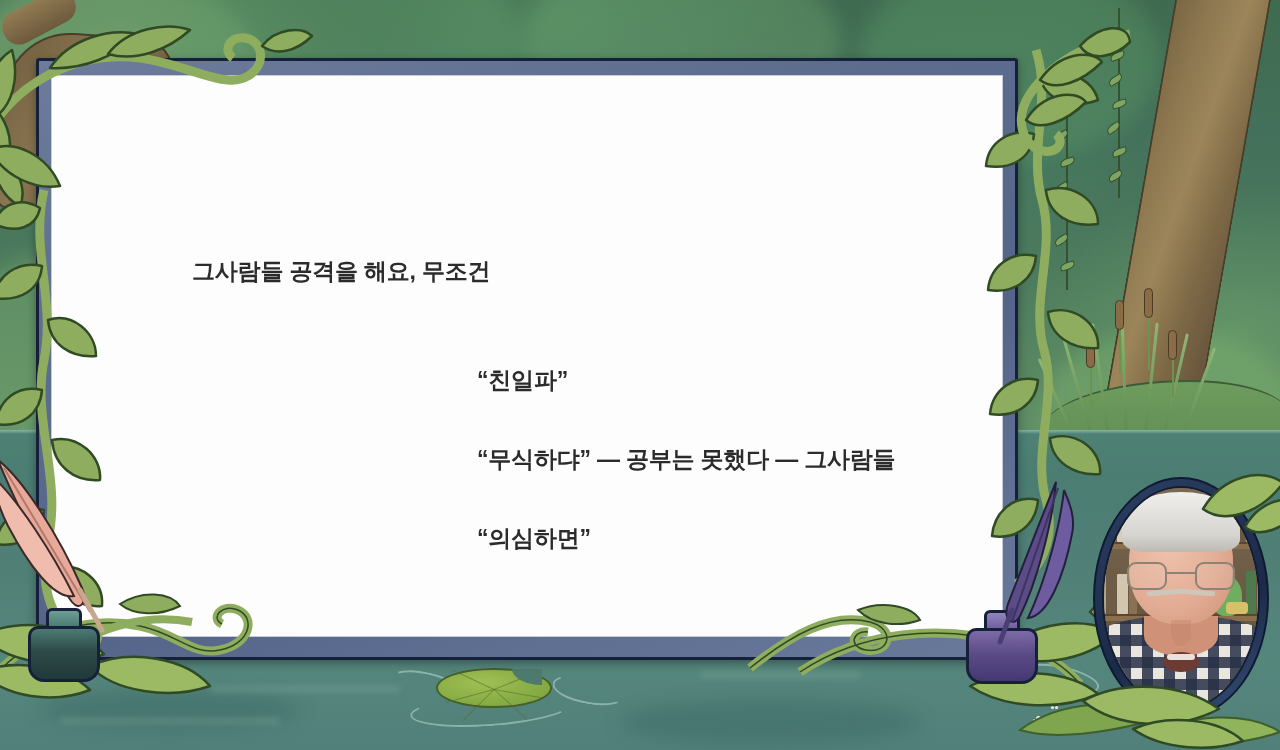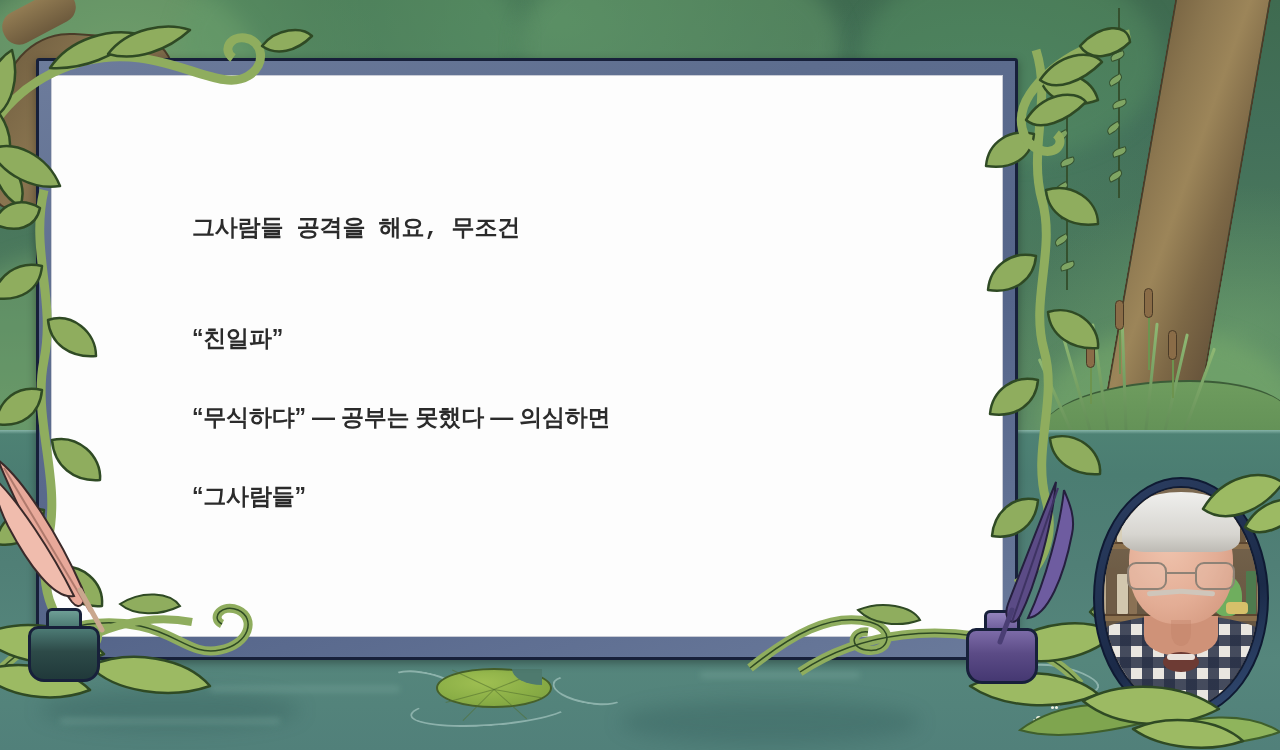--- a/index.html
+++ b/index.html
@@ -124,22 +124,22 @@
     color:#2b2b2b;
   }
   .line{
     font-size:23px;
     font-weight:700;
     letter-spacing:-0.2px;
     line-height:1.35;
     white-space:nowrap;
   }
   .lead-1{margin:0 0 0 0;}
-  .lead-2{margin:18px 0 0 0;font-family:Liberation Mono, monospace;}
-  .quote{}
+  .lead-2{margin:60px 0 0 0;}
+  .quote{margin-left:285px;}
   .q-1{margin-top:78px;}
   .q-2{margin-top:48px;}
   .q-3{margin-top:48px;}
 
   
   .vine-layer{position:absolute;inset:0;pointer-events:none;}
   .vine-layer svg{position:absolute;overflow:visible;}
 
   
   .inkwell{position:absolute;}
@@ -299,22 +299,22 @@
       <path d="M150,46 C190,22 250,22 280,42 C240,56 190,58 150,46 Z" fill="#8fb45c" stroke="#3f5f2c" stroke-width="2"></path>
     </svg>
   </div>
 
   <div class="board-frame">
     <div class="board">
       <div class="board-inner">
         <div class="slide-text">
           <div class="line lead-2">그사람들 공격을 해요, 무조건</div>
           <div class="line quote q-1">“친일파”</div>
-          <div class="line quote q-2">“무식하댜” — 공부는 못했다 — 의심하면</div>
-          <div class="line quote q-3">“그사람들”</div>
+          <div class="line quote q-2">“무식하댜” — 공부는 못했다 — 그사람들</div>
+          <div class="line quote q-3">“의심하면”</div>
         </div>
       </div>
     </div>
   </div>
 
   <div class="vine-layer">
 
     <svg style="left:-10px;top:10px;" width="330" height="250" viewBox="0 0 330 250">
       <g fill="#8fad5e" stroke="#2f4a24" stroke-width="2.5" stroke-linejoin="round">
         <path d="M0,120 C30,70 90,40 150,48 C200,55 235,80 258,66 C278,54 272,30 255,28 C240,26 232,40 243,48" fill="none" stroke-width="9" stroke="#8fad5e"></path>

